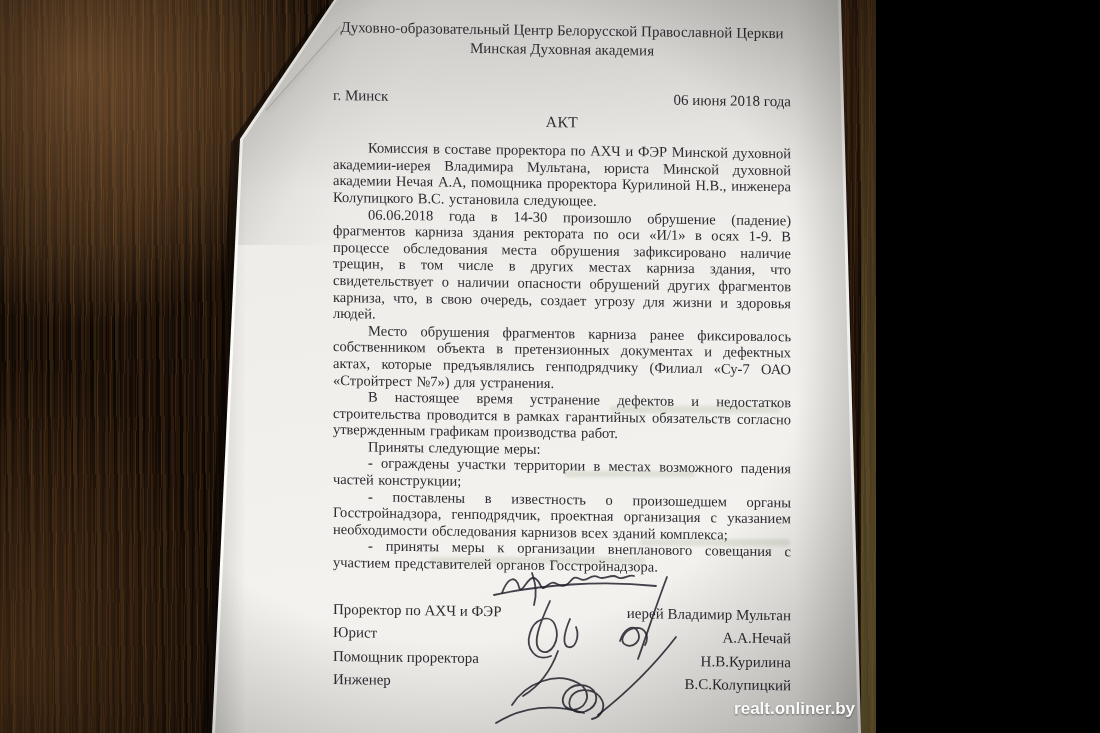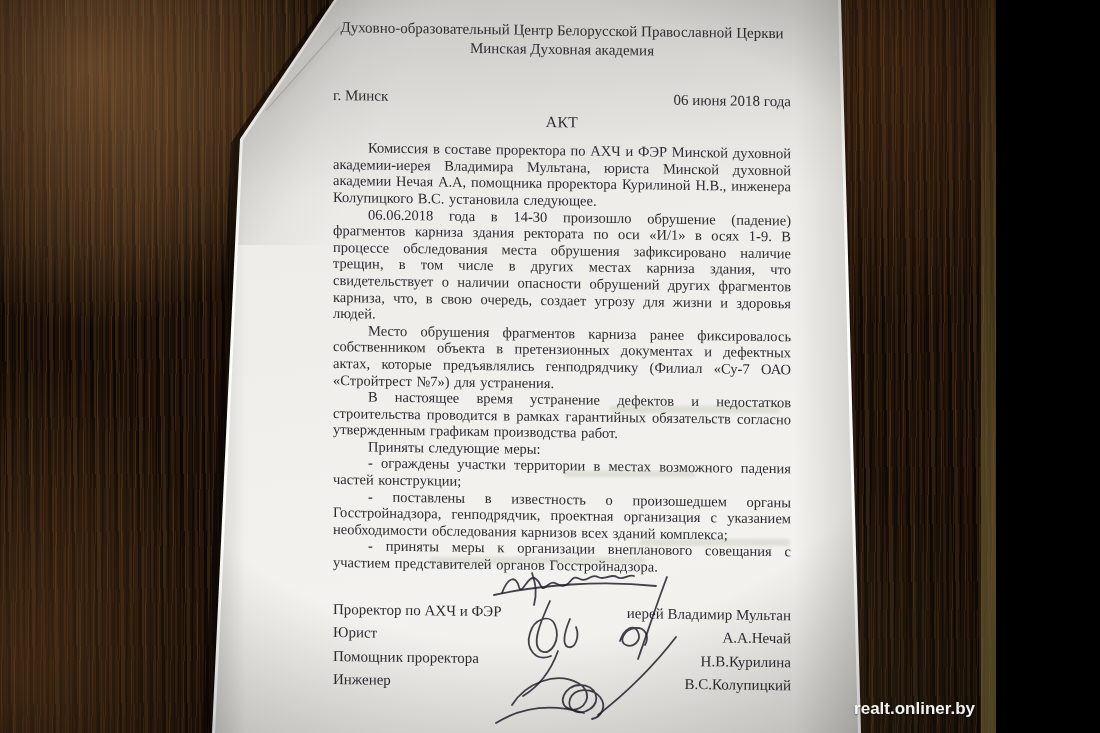--- a/index.html
+++ b/index.html
@@ -1,16 +1,16 @@
 <!DOCTYPE html>
 <html><head>
 <meta charset="utf-8">
 <style>
   html,body{margin:0;padding:0;background:#000;}
-  .stage{position:relative;width:996px;height:733px;overflow:hidden;
+  .stage{position:relative;width:876px;height:733px;overflow:hidden;
     font-family:"Liberation Serif","DejaVu Serif",serif;}
 
   
   .wood{position:absolute;inset:0;
     background:
       repeating-linear-gradient(90deg, rgba(0,0,0,.42) 0 1px, rgba(0,0,0,0) 1px 4px, rgba(0,0,0,0) 4px 6px),
       repeating-linear-gradient(91deg, rgba(158,98,48,.20) 0 1px, rgba(0,0,0,0) 1px 7px, rgba(0,0,0,.34) 7px 9px, rgba(0,0,0,0) 9px 13px),
       repeating-linear-gradient(89deg, #2e1c0e 0 3px, #1a0f07 3px 5px, #261608 5px 9px, #120a05 9px 12px, #32200f 12px 16px, #1d1108 16px 22px);
   }
   .wood-tone{position:absolute;inset:0;

